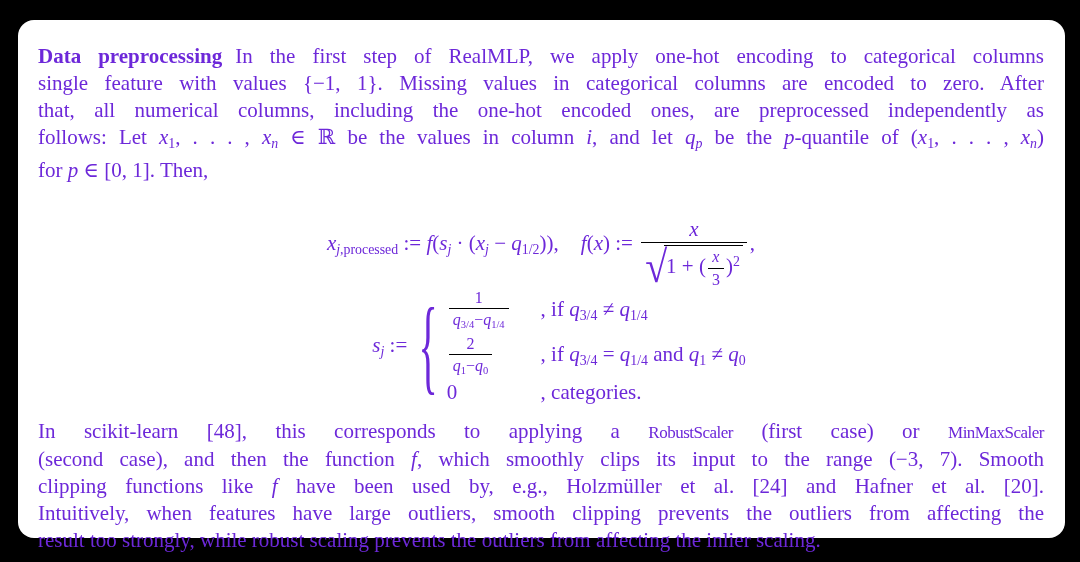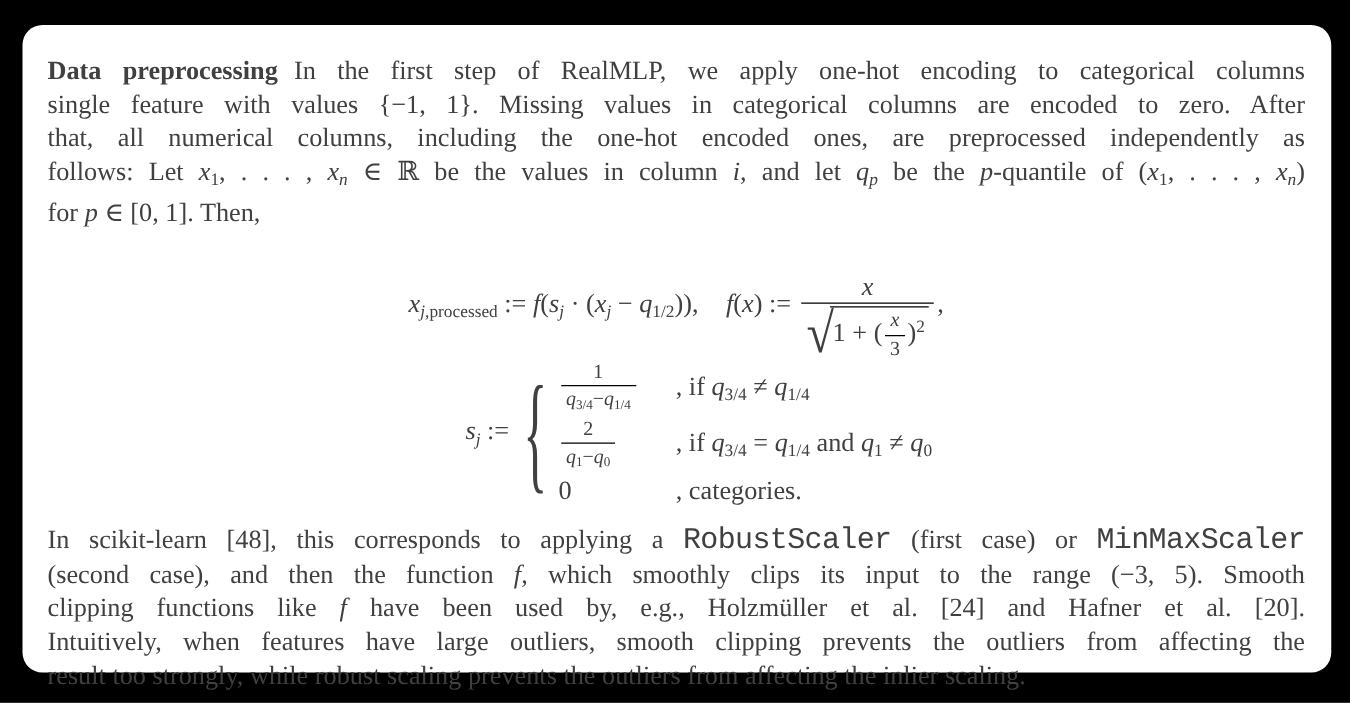--- a/index.html
+++ b/index.html
@@ -1,33 +1,33 @@
 <!DOCTYPE html>
 <html><head>
 <meta charset="utf-8">
 <style>
   html,body{margin:0;padding:0;background:#000;}
   .page{position:relative;width:1080px;height:562px;background:#000000;overflow:hidden;}
   .card{
     position:absolute;left:18px;top:20px;width:1047px;height:518px;
     background:#ffffff;border-radius:16px;box-sizing:border-box;
-    padding:23px 21px 0 20px;color:#404040;
+    padding:23px 21px 0 20px;color:#6d28d9;
     font-family:"Liberation Serif","DejaVu Serif",serif;
     font-size:21px;
   }
   .para{width:100%;}
   .line{line-height:27px;text-align:justify;text-align-last:justify;}
   .line.last{text-align-last:left;}
   .seg{white-space:pre-wrap;}
   .s-b{font-weight:bold;}
   .s-mi{font-style:italic;}
   .s-mr{}
   .s-gap{display:inline-block;width:13px;}
   .s-gap2{display:inline-block;width:22px;}
-  .s-mono{font-family:Liberation Mono, monospace;font-size:24px;letter-spacing:-0.5px;}
+  .s-mono{font-family:Liberation Serif, serif;font-size:17px;letter-spacing:-0.5px;}
   .msub{font-size:66%;vertical-align:-0.3em;letter-spacing:0;}
   .msup{font-size:66%;vertical-align:0.55em;}
   .eq{text-align:center;line-height:1.15;}
   .eq1{margin-top:25px;padding-bottom:6px;}
   .eq2{margin-top:2px;padding-left:36px;padding-bottom:4px;}
   .frac{display:inline-block;vertical-align:middle;text-align:center;margin:0 2px;}
   .frac .num{display:block;border-bottom:1.4px solid #000;padding:0 4px 1px;}
   .frac .den{display:block;padding:2px 4px 0;}
   .frac.fsmall{font-size:76%;}
   .frac.fbig{position:relative;top:8px;margin:0 3px;}
@@ -60,19 +60,19 @@
             <span class="cval"><span class="frac fsmall"><span class="num"><span class="seg s-mr">1</span></span><span class="den"><span class="seg s-mi">q</span><span class="msub"><span class="seg s-mr">3/4</span></span><span class="seg s-mr">−</span><span class="seg s-mi">q</span><span class="msub"><span class="seg s-mr">1/4</span></span></span></span></span>
             <span class="ccond"><span class="seg s-mr">, if </span><span class="seg s-mi">q</span><span class="msub"><span class="seg s-mr">3/4</span></span><span class="seg s-mr"> ≠ </span><span class="seg s-mi">q</span><span class="msub"><span class="seg s-mr">1/4</span></span></span>
             <span class="cval"><span class="frac fsmall"><span class="num"><span class="seg s-mr">2</span></span><span class="den"><span class="seg s-mi">q</span><span class="msub"><span class="seg s-mr">1</span></span><span class="seg s-mr">−</span><span class="seg s-mi">q</span><span class="msub"><span class="seg s-mr">0</span></span></span></span></span>
             <span class="ccond"><span class="seg s-mr">, if </span><span class="seg s-mi">q</span><span class="msub"><span class="seg s-mr">3/4</span></span><span class="seg s-mr"> = </span><span class="seg s-mi">q</span><span class="msub"><span class="seg s-mr">1/4</span></span><span class="seg s-mr"> and </span><span class="seg s-mi">q</span><span class="msub"><span class="seg s-mr">1</span></span><span class="seg s-mr"> ≠ </span><span class="seg s-mi">q</span><span class="msub"><span class="seg s-mr">0</span></span></span>
             <span class="cval"><span class="seg s-mr">0</span></span>
             <span class="ccond"><span class="seg s-mr">, categories.</span></span>
           </span>
         </span></div>
     <div class="para para2" style="margin-top:10px;">
         <div class="line"><span class="seg s-mr">In scikit-learn [48], this corresponds to applying a </span><span class="seg s-mono">RobustScaler</span><span class="seg s-mr"> (first case) or </span><span class="seg s-mono">MinMaxScaler</span></div>
-        <div class="line"><span class="seg s-mr">(second case), and then the function </span><span class="seg s-mi">f</span><span class="seg s-mr">, which smoothly clips its input to the range (−3, 5). Smooth</span></div>
+        <div class="line"><span class="seg s-mr">(second case), and then the function </span><span class="seg s-mi">f</span><span class="seg s-mr">, which smoothly clips its input to the range (−3, 7). Smooth</span></div>
         <div class="line"><span class="seg s-mr">clipping functions like </span><span class="seg s-mi">f</span><span class="seg s-mr"> have been used by, e.g., Holzmüller et al. [24] and Hafner et al. [20].</span></div>
         <div class="line"><span class="seg s-mr">Intuitively, when features have large outliers, smooth clipping prevents the outliers from affecting the</span></div>
         <div class="line last"><span class="seg s-mr">result too strongly, while robust scaling prevents the outliers from affecting the inlier scaling.</span></div>
       </div>
   </div>
 </div>
 
 </body></html>

